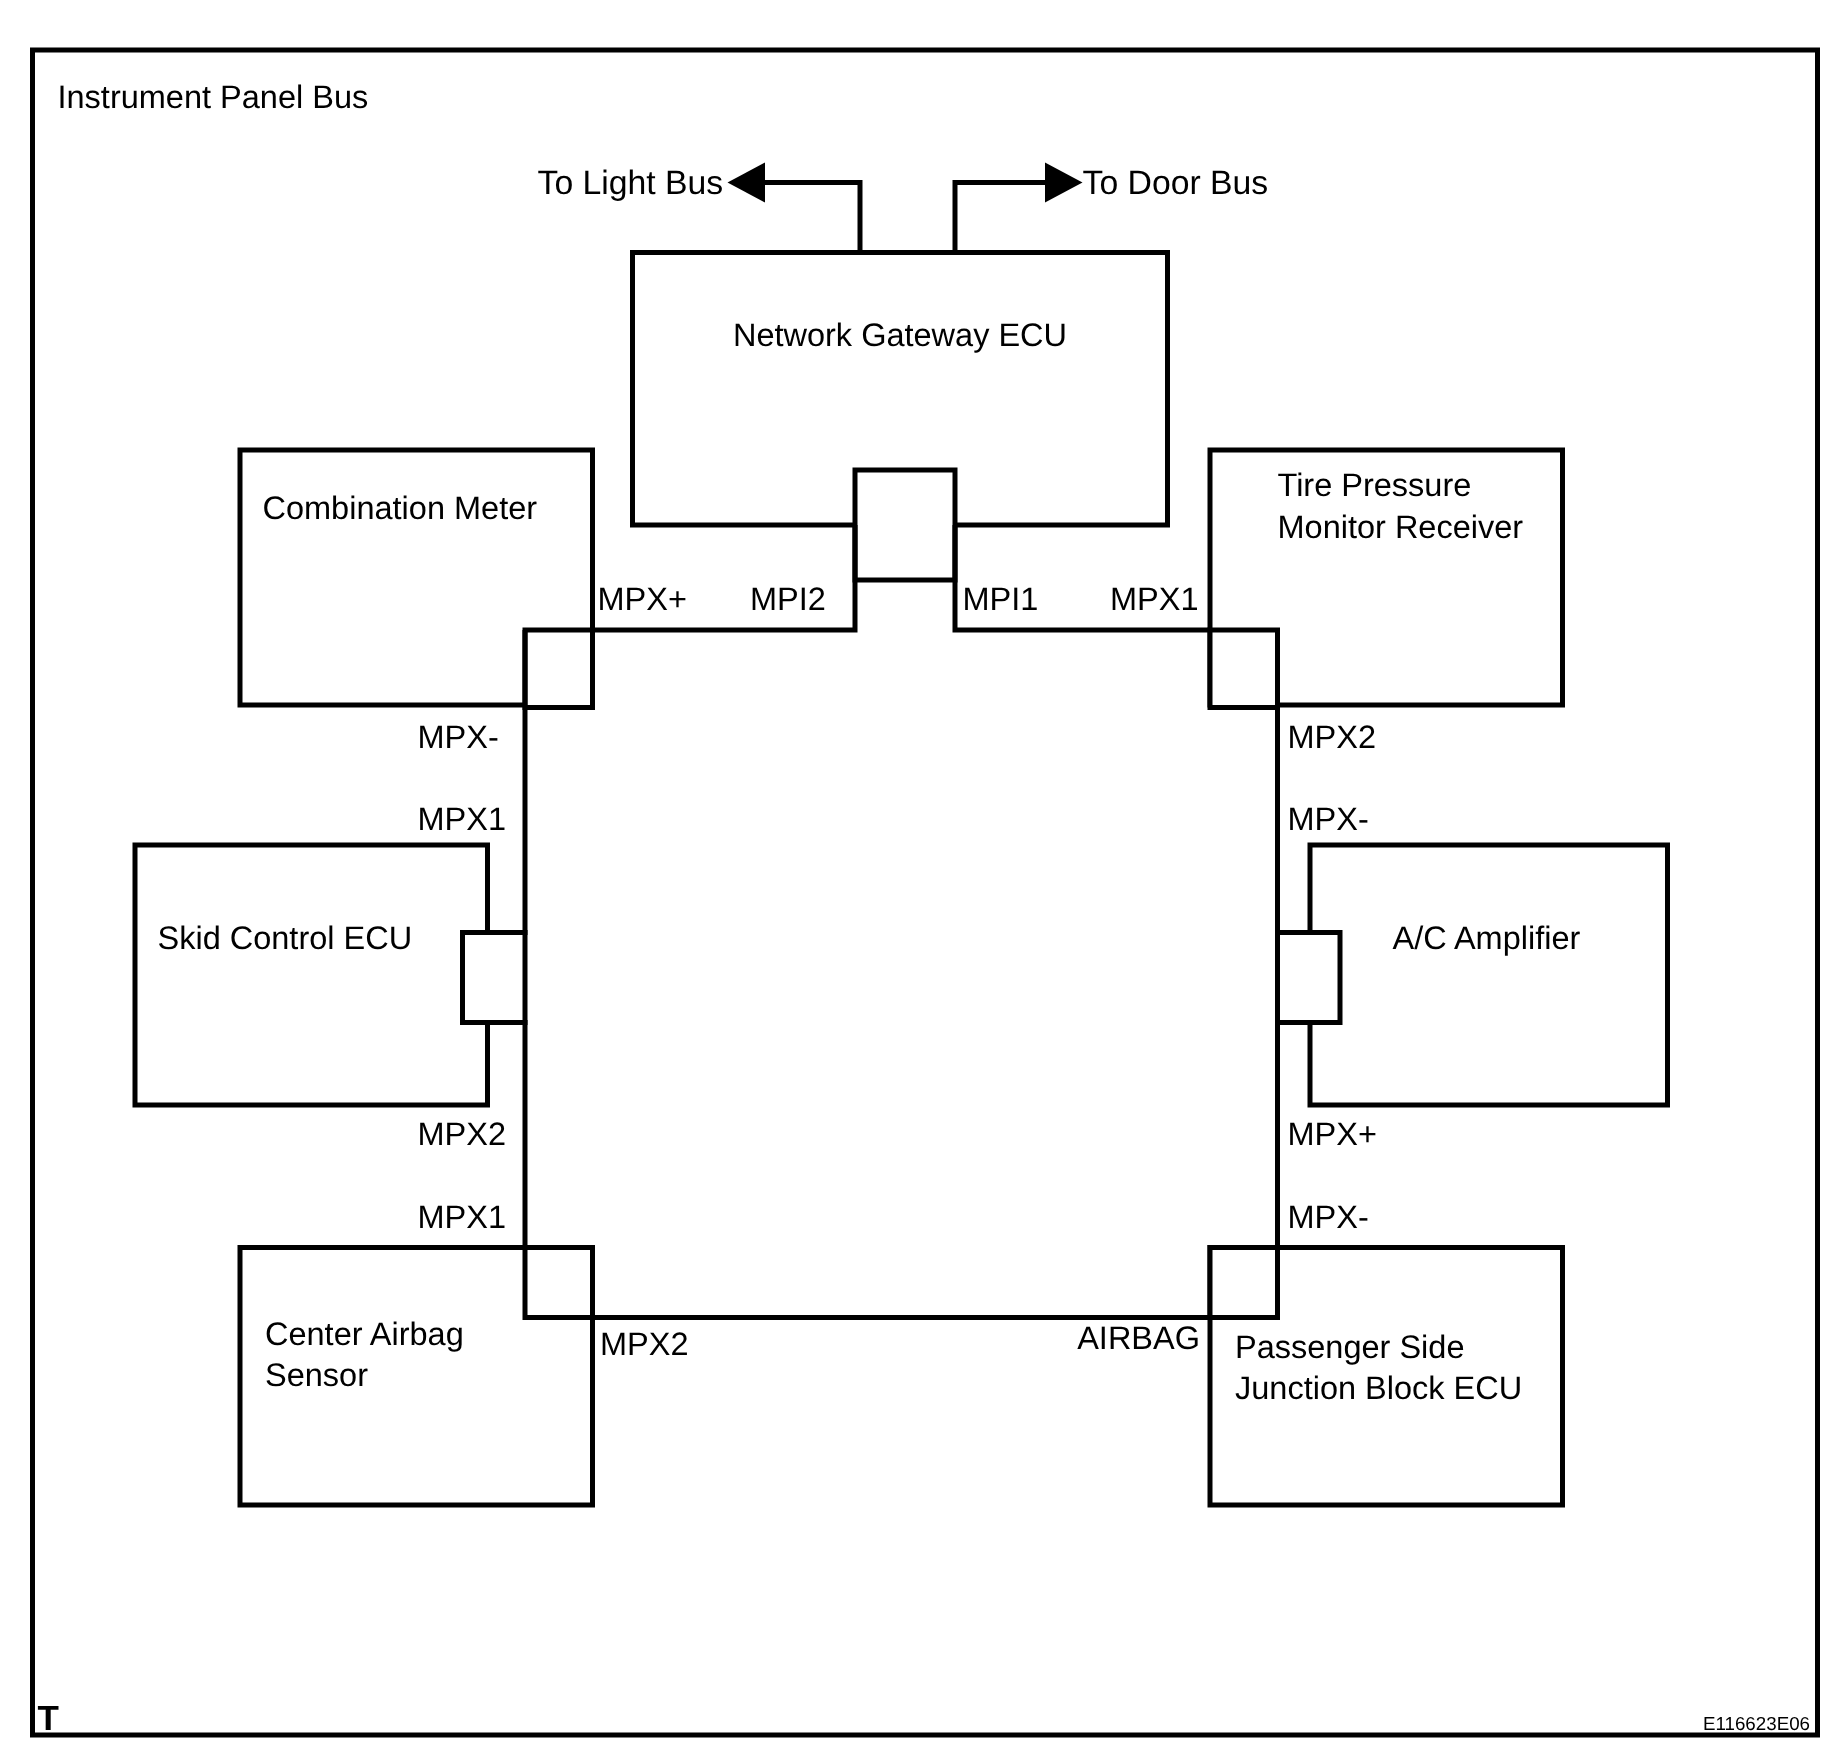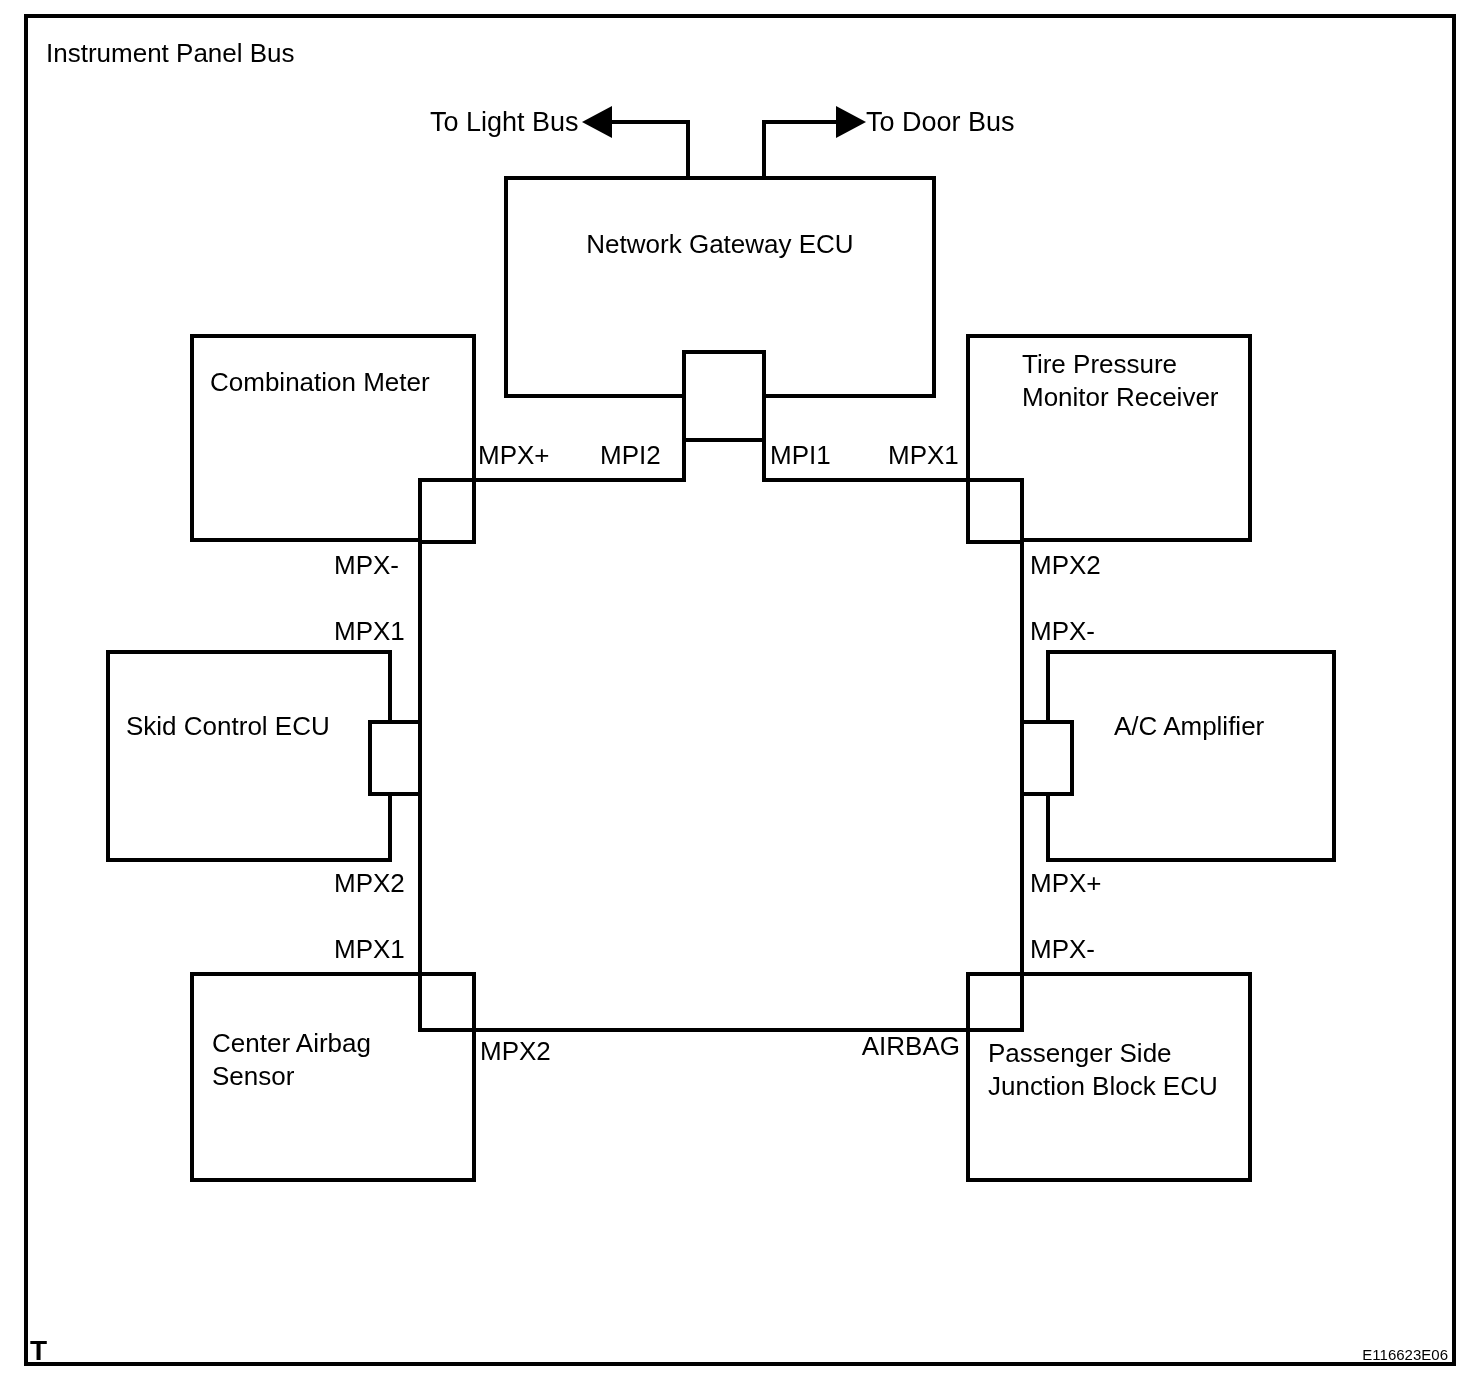--- a/index.html
+++ b/index.html
@@ -3,21 +3,21 @@
 <meta charset="utf-8">
 <title>Instrument Panel Bus</title>
 <style>
   html,body{margin:0;padding:0;background:#ffffff;}
   body{
     width:1472px;height:1398px;
     font-family:"Liberation Sans","DejaVu Sans",sans-serif;
     color:#000000;
     overflow:hidden;
   }
-  #stage{position:relative;width:1472px;height:1088px;}
+  #stage{position:relative;width:1472px;height:1088px;margin-top:24px;}
   #diagram{position:absolute;left:0;top:0;width:1472px;height:1398px;}
   .box-fill{fill:#ffffff;stroke:#000000;stroke-width:4;}
   .conn{fill:#ffffff;stroke:#000000;stroke-width:4;}
   .wire{stroke:#000000;stroke-width:4;fill:none;stroke-linecap:butt;}
   .frame{fill:none;stroke:#000000;stroke-width:4;}
   .arrow{fill:#000000;stroke:none;}
   text{font-family:"Liberation Sans","DejaVu Sans",sans-serif;fill:#000000;}
   .t-title{font-size:26px;}
   .t-box{font-size:26px;}
   .t-pin{font-size:26px;}

